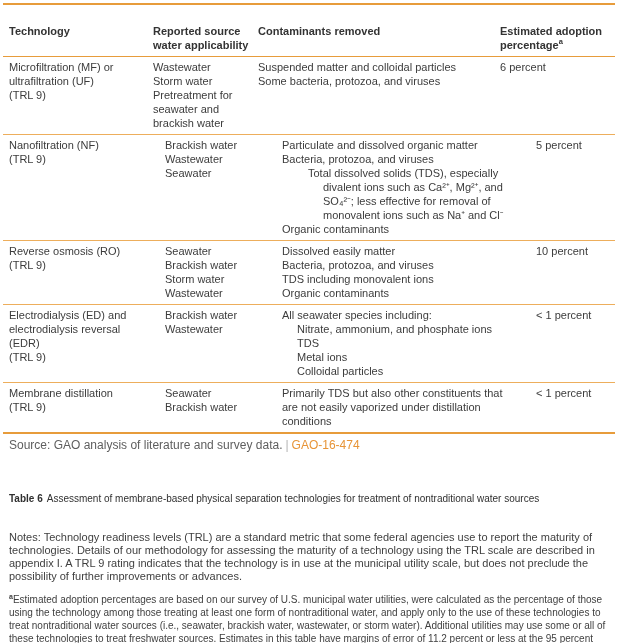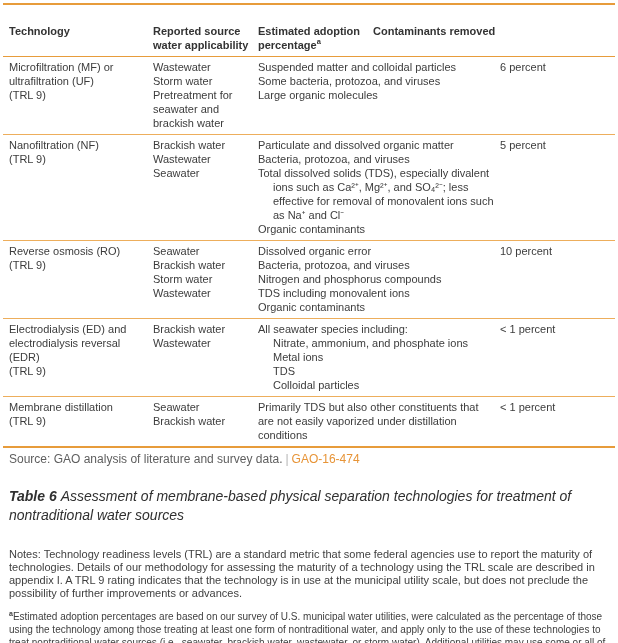--- a/index.html
+++ b/index.html
@@ -8,80 +8,79 @@
     font-family:"Liberation Sans",sans-serif;color:#3c3c3c;
   }
   .page{padding:3px 3px 0 3px;}
 
   
   .tbl{border-top:2px solid #E79C3B;border-bottom:2px solid #E79C3B;}
   .tr{display:flex;align-items:flex-start;}
   .tr.thead{border-bottom:1px solid #E79C3B;}
   .tr.data + .tr.data{border-top:1px solid #EDB express;}
   .tr.data + .tr.data{border-top:1px solid #EDB express;}
-  .tr.data ~ .tr.data{border-top:1px solid #EDAE5C;}
+  .tr.data ~ .tr.data{border-top:1px solid #EDAE5C;gap:12px;}
   .td{box-sizing:border-box;padding:3px 6px 4px 0;font-size:11px;line-height:14px;}
   .c1{width:150px;padding-left:6px;}
   .c2{width:105px;}
   .c3{width:242px;}
   .c4{flex:1;}
   .thead .td{font-weight:bold;color:#333333;margin-top:16px;}
   .line{min-height:14px;}
   .line.indent{padding-left:15px;}
-  .line.hang{padding-left:15px;text-indent:-15px;}
+  .line.hang{padding-left:15px;text-indent:-15px;margin-left:26px;}
   sup{font-size:7.5px;line-height:0;}
 
   
   .source-row{font-size:12px;color:#5e5e5e;padding:4px 0 0 6px;}
   .sep{color:#b5b5b5;margin:0 3px;}
   .gao{color:#E79437;cursor:pointer;}
 
   
-  .caption{margin:21px 10px 0 6px;font-size:14px;line-height:19px;color:#303030;font-style:italic;}
+  .caption{margin:37px 10px 0 6px;font-size:10px;line-height:19px;color:#303030;}
   .cap-label{font-weight:bold;margin-right:4px;}
   .notes{margin:23px 8px 0 6px;font-size:11px;line-height:13px;color:#3f3f3f;}
   .footnote{margin:10px 8px 0 6px;font-size:10px;line-height:13px;color:#3f3f3f;}
   .fn-marker{font-weight:bold;font-size:7px;}
 </style>
 </head>
 <body>
 
 <div class="page">
 
   <div class="tbl">
 
     <div class="tr thead">
       <div class="td c1">
         <div class="line">Technology</div>
       </div>
       <div class="td c2">
         <div class="line" style="min-height:0">Reported source water applicability</div>
       </div>
+      <div class="td c3">
+        <div class="line">Contaminants removed</div>
+      </div>
       <div class="td c4">
         <span>Estimated adoption percentage</span><sup>a</sup>
-      </div>
-      <div class="td c3">
-        <div class="line">Contaminants removed</div>
       </div>
     </div>
 
     <div class="tr data">
       <div class="td c1">
         <span>Microfiltration (MF) or ultrafiltration (UF)</span>
         <div class="line">(TRL 9)</div>
       </div>
       <div class="td c2">
         <div class="line">Wastewater</div>
         <div class="line">Storm water</div>
         <div class="line">Pretreatment for seawater and brackish water</div>
       </div>
       <div class="td c3">
         <div class="line">Suspended matter and colloidal particles</div>
         <div class="line">Some bacteria, protozoa, and viruses</div>
-        <div class="line">Large organic molecules</div>
       </div>
       <div class="td c4">
         <div class="line">6 percent</div>
       </div>
     </div>
 
     <div class="tr data">
       <div class="td c1">
         <span>Nanofiltration (NF)</span>
         <div class="line">(TRL 9)</div>
@@ -107,45 +106,44 @@
         <span>Reverse osmosis (RO)</span>
         <div class="line">(TRL 9)</div>
       </div>
       <div class="td c2">
         <div class="line">Seawater</div>
         <div class="line">Brackish water</div>
         <div class="line">Storm water</div>
         <div class="line">Wastewater</div>
       </div>
       <div class="td c3">
-        <div class="line">Dissolved organic error</div>
+        <div class="line">Dissolved easily matter</div>
         <div class="line">Bacteria, protozoa, and viruses</div>
-        <div class="line">Nitrogen and phosphorus compounds</div>
         <div class="line">TDS including monovalent ions</div>
         <div class="line">Organic contaminants</div>
       </div>
       <div class="td c4">
         <div class="line">10 percent</div>
       </div>
     </div>
 
     <div class="tr data">
       <div class="td c1">
         <span>Electrodialysis (ED) and electrodialysis reversal (EDR)</span>
         <div class="line">(TRL 9)</div>
       </div>
       <div class="td c2">
         <div class="line">Brackish water</div>
         <div class="line">Wastewater</div>
       </div>
       <div class="td c3">
         <div class="line">All seawater species including:</div>
         <div class="line indent">Nitrate, ammonium, and phosphate ions</div>
+        <div class="line indent">TDS</div>
         <div class="line indent">Metal ions</div>
-        <div class="line indent">TDS</div>
         <div class="line indent">Colloidal particles</div>
       </div>
       <div class="td c4">
         <div class="line">&lt; 1 percent</div>
       </div>
     </div>
 
     <div class="tr data">
       <div class="td c1">
         <span>Membrane distillation</span>

